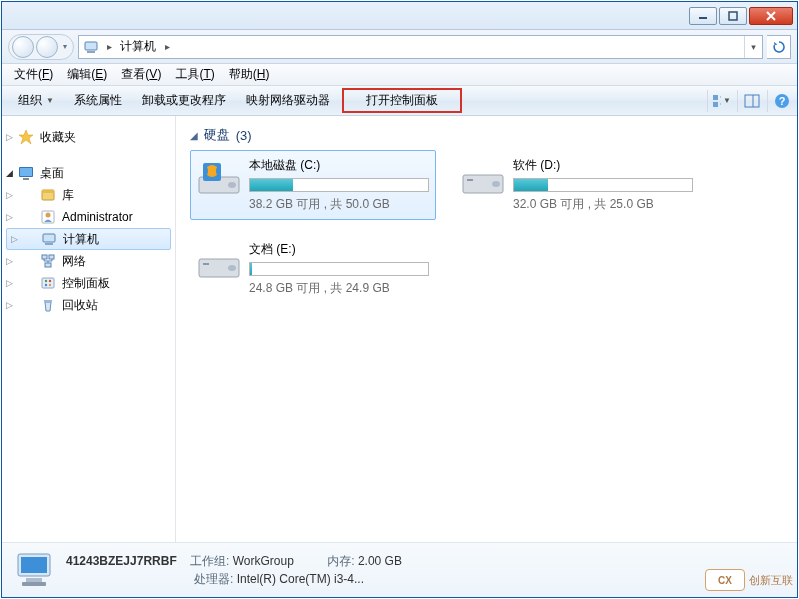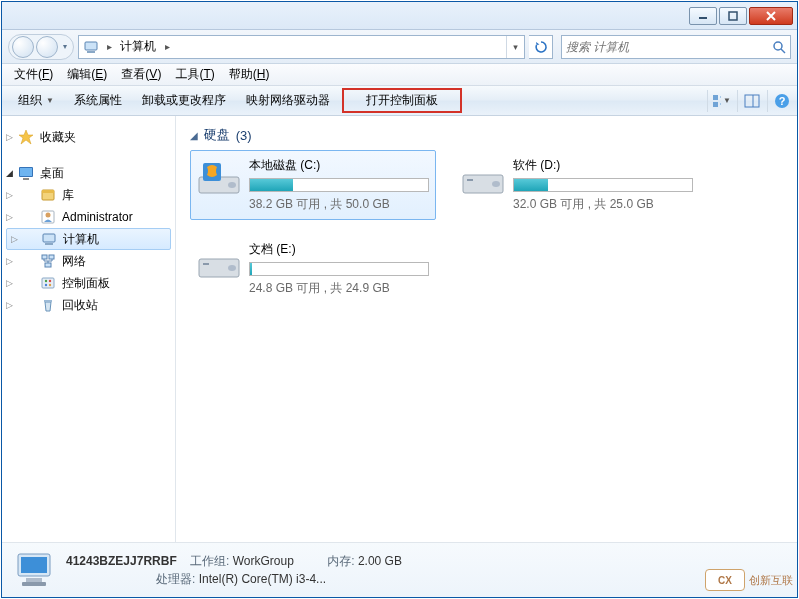--- a/index.html
+++ b/index.html
@@ -61,21 +61,21 @@
 .drive { width: 246px; display: flex; padding: 6px; border: 1px solid transparent; border-radius: 2px; }
 .drive.selected { border-color: #7ab6f0; background: linear-gradient(#f2f8ff,#e2f0fe); }
 .drive-icon { width: 44px; height: 44px; margin-right: 8px; display: flex; align-items: center; justify-content: center; }
 .drive-body { flex: 1; font-size: 12px; }
 .drive-name { margin-bottom: 4px; }
 .drive-bar { height: 14px; border: 1px solid #b8b8b8; background: #fff; margin-bottom: 4px; position: relative; }
 .drive-bar-fill { position: absolute; left: 0; top: 0; bottom: 0; background: linear-gradient(#57c9d8,#1fa5b8); }
 .drive-stats { color: #6a6a6a; }
 
 
-.details { height: 55px; border-top: 1px solid #e0e6ec; background: linear-gradient(#f6fafd,#edf4fb); display: flex; align-items: center; padding: 4px 10px; font-size: 12px; gap: 10px; }
+.details { height: 55px; border-top: 1px solid #e0e6ec; background: linear-gradient(#f6fafd,#edf4fb); display: flex; align-items: center; padding: 4px 10px; font-size: 12px; gap: 10px; text-align: center; }
 .details-icon { width: 44px; height: 44px; display: flex; align-items: center; justify-content: center; }
 .details-text { line-height: 1.5; color: #333; }
 .details-text .lbl { color: #5a6a7a; }
 
 
 .watermark { position: absolute; right: 6px; bottom: 8px; font-size: 11px; color: #b07848; display: flex; align-items: center; gap: 4px; pointer-events: none; }
 .watermark .badge { width: 40px; height: 22px; border: 1px solid #cfa36b; border-radius: 4px; display: flex; align-items: center; justify-content: center; font-size: 10px; font-weight: bold; color: #b07848; background: #fff; }
 
 svg { display: block; }
 </style>
@@ -119,29 +119,20 @@
       <span class="addr-seg">计算机</span>
       <span class="addr-chev">▸</span>
       <span style="flex:1"></span>
       <span class="addr-dropdown" style="color:#555;font-size:9px">▾</span>
     </div>
     <div class="refresh-btn">
       <svg width="14" height="14">
           <path d="M7 2 A5 5 0 1 1 2.5 5" fill="none" stroke="#2a72c4" stroke-width="1.6"></path>
           <path d="M2 2 L2.5 5 L5.5 4.5 Z" fill="#2a72c4"></path>
         </svg>
-    </div>
-    <div class="searchbox">
-      <input placeholder="搜索 计算机" style="">
-      <span class="mag">
-        <svg width="14" height="14">
-            <circle cx="6" cy="6" r="4" fill="none" stroke="#4a7fc0" stroke-width="1.5"></circle>
-            <line x1="9" y1="9" x2="13" y2="13" stroke="#4a7fc0" stroke-width="1.5"></line>
-          </svg>
-      </span>
     </div>
   </div>
 
   <div class="menubar" id="menubar">
       <div class="menu-item">文件(<u>F</u>)</div>
       <div class="menu-item">编辑(<u>E</u>)</div>
       <div class="menu-item">查看(<u>V</u>)</div>
       <div class="menu-item">工具(<u>T</u>)</div>
       <div class="menu-item">帮助(<u>H</u>)</div>
     </div>

